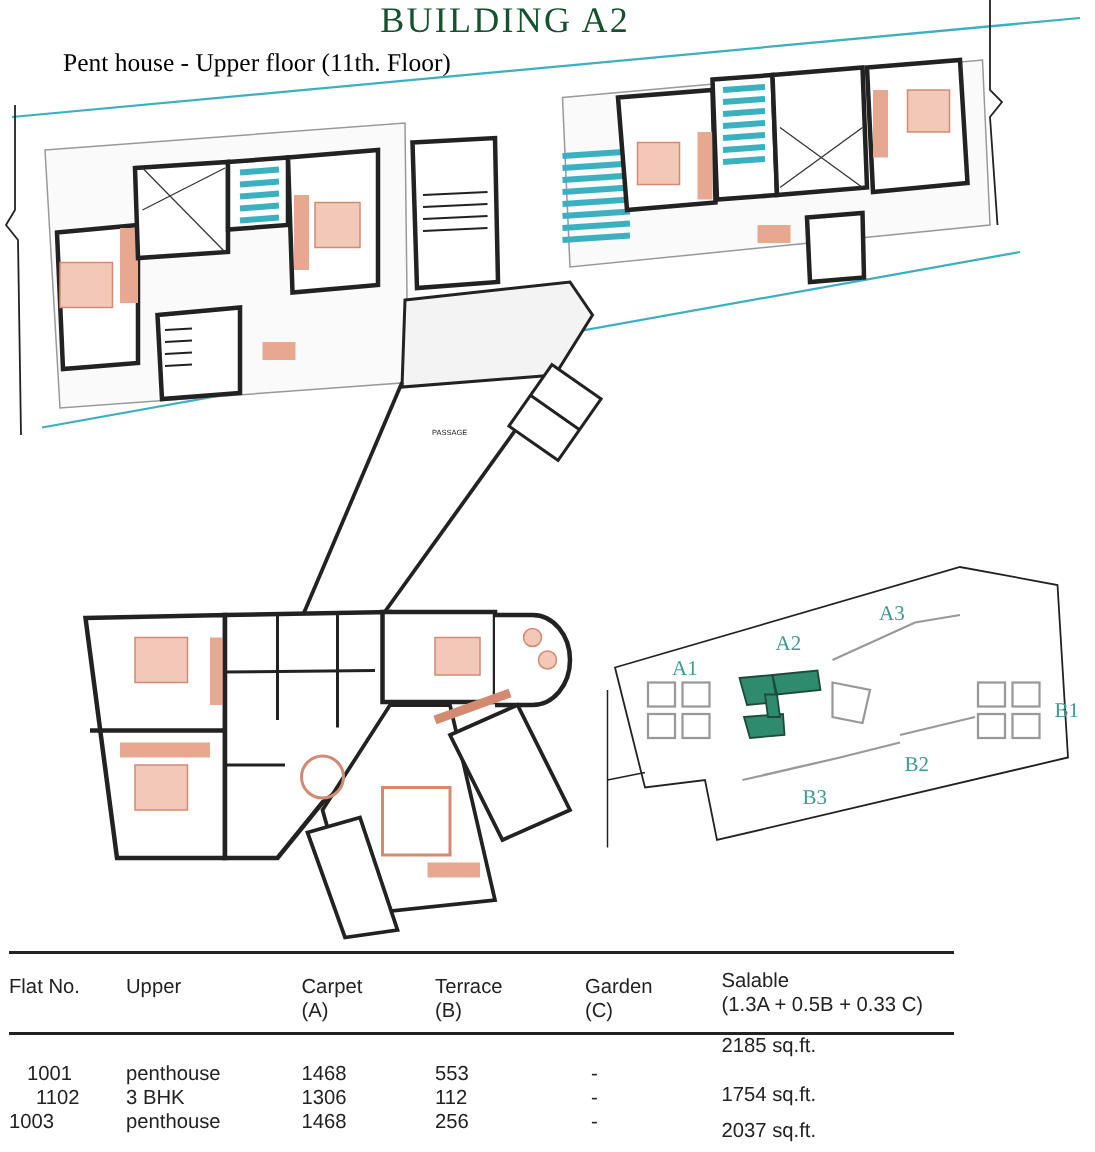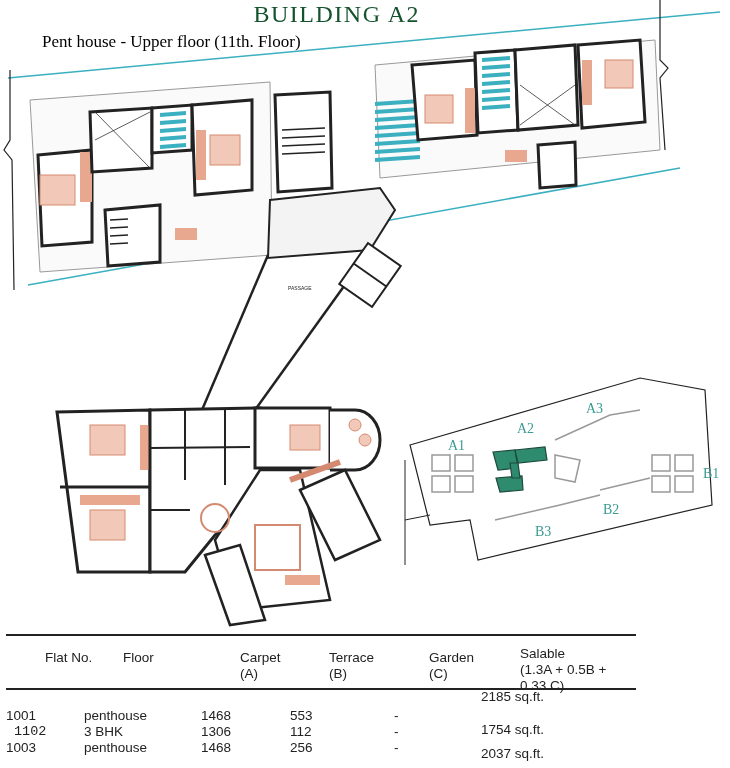--- a/index.html
+++ b/index.html
@@ -4,21 +4,21 @@
 <style>
   html, body { margin: 0; padding: 0; background: #ffffff; }
   body { width: 730px; height: 768px; position: relative; overflow: hidden; font-family: "Liberation Sans", sans-serif; }
   .title { position: absolute; left: 0; top: 0; width: 420px; text-align: right; font-family: "Liberation Serif", serif; font-size: 24px; letter-spacing: 1.5px; color: #14532d; line-height: 28px; }
   .subtitle { position: absolute; left: 42px; top: 32px; font-family: "Liberation Serif", serif; font-size: 17px; color: #000000; }
   svg.plan { position: absolute; left: 0; top: 0; }
   .keyplan-label { font-family: "Liberation Serif", serif; font-size: 14px; fill: #3a9b92; }
   .tbl { position: absolute; left: 6px; top: 634px; width: 630px; }
   .rule { position: absolute; left: 0; width: 630px; height: 2px; background: #222; }
   .th, .td { position: absolute; font-size: 13.5px; color: #222; line-height: 16px; }
-  .th { top: 16px; margin-left: 39px; }
+  .th { top: 16px; }
 </style>
 </head>
 <body>
 
 <div class="title">BUILDING A2</div>
 <div class="subtitle">Pent house - Upper floor (11th. Floor)</div>
 
 <svg class="plan" width="730" height="630" viewBox="0 0 730 630">
 
   <g>
@@ -164,21 +164,21 @@
   </g>
 </svg>
 
 <div class="tbl">
   <div class="rule" style="top:0;"></div>
 
   <div class="th" style="left:0;">
       <div>Flat No.</div>
     </div>
   <div class="th" style="left:78px;">
-      <div>Floor</div>
+      <div>Upper</div>
     </div>
   <div class="th" style="left:195px;">
       <div>Carpet</div>
       <div>(A)</div>
     </div>
   <div class="th" style="left:284px;">
       <div>Terrace</div>
       <div>(B)</div>
     </div>
   <div class="th" style="left:384px;">
@@ -186,29 +186,29 @@
       <div>(C)</div>
     </div>
   <div class="th" style="left:475px; top:12px;">
       <div>Salable</div>
       <div>(1.3A + 0.5B + 0.33 C)</div>
     </div>
 
   <div class="rule" style="top:54px;"></div>
 
   <div>
-    <div class="td" style="left:0; top:74px;">1001</div>
+    <div class="td" style="left:12px; top:74px;">1001</div>
     <div class="td" style="left:78px; top:74px;">penthouse</div>
     <div class="td" style="left:195px; top:74px;">1468</div>
     <div class="td" style="left:284px; top:74px;">553</div>
     <div class="td" style="left:388px; top:74px;">-</div>
     <div class="td" style="left:475px; top:55px;">2185 sq.ft.</div>
   </div>
   <div>
-    <div class="td" style="left:8px; top:90px;font-family:Liberation Mono, monospace;">1102</div>
+    <div class="td" style="left:18px; top:90px;">1102</div>
     <div class="td" style="left:78px; top:90px;">3 BHK</div>
     <div class="td" style="left:195px; top:90px;">1306</div>
     <div class="td" style="left:284px; top:90px;text-align:right;">112</div>
     <div class="td" style="left:388px; top:90px;">-</div>
     <div class="td" style="left:475px; top:88px;">1754 sq.ft.</div>
   </div>
   <div>
     <div class="td" style="left:0; top:106px;">1003</div>
     <div class="td" style="left:78px; top:106px;">penthouse</div>
     <div class="td" style="left:195px; top:106px;">1468</div>

